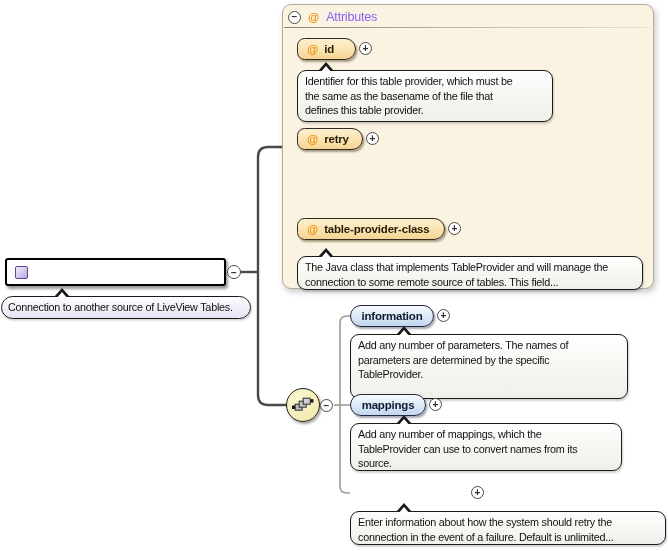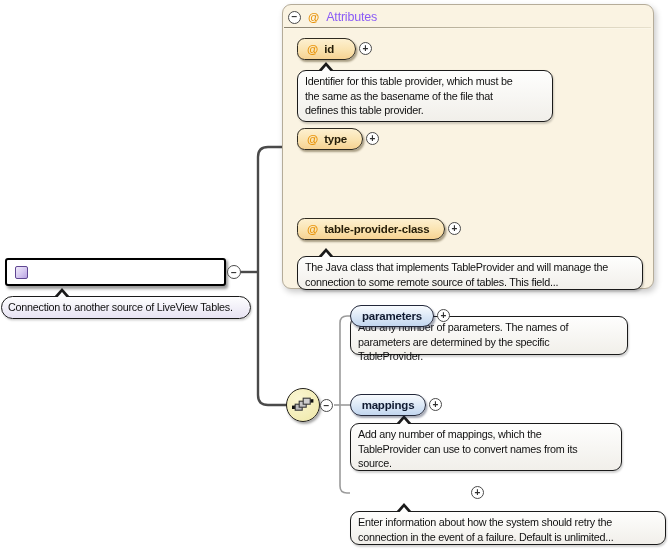--- a/index.html
+++ b/index.html
@@ -124,21 +124,21 @@
   </div>
   <button class="circle-btn" style="left:359px;top:42px">+</button>
   <div class="bubble" style="left:297px;top:70px;width:256px;height:52px;--ptr:20px">
     <span class="bubble-text">Identifier for this table provider, which must be
 the same as the basename of the file that
 defines this table provider.</span>
   </div>
 
   <div class="attr-badge" style="left:297px;top:128px;width:66px">
     <span class="at">@</span>
-    <span class="badge-name">type</span>
+    <span class="badge-name">retry</span>
   </div>
   <button class="circle-btn" style="left:366px;top:132px">+</button>
 
   <div class="attr-badge" style="left:297px;top:218px;width:148px">
     <span class="at">@</span>
     <span class="badge-name">table-provider-class</span>
   </div>
   <button class="circle-btn" style="left:448px;top:222px">+</button>
   <div class="bubble" style="left:297px;top:256px;width:346px;height:34px;--ptr:20px">
     <span class="bubble-text">The Java class that implements TableProvider and will manage the
@@ -159,24 +159,24 @@
       <rect x="1" y="12.6" width="3.4" height="3.4" fill="#111"></rect>
       <rect x="19" y="6.2" width="3.4" height="3.4" fill="#111"></rect>
       <rect x="4.2" y="11.2" width="7" height="6" fill="#bdbdbd" stroke="#3a3a3a" stroke-width="1.1"></rect>
       <rect x="8.2" y="8.2" width="7" height="6" fill="#c6c6c6" stroke="#3a3a3a" stroke-width="1.1"></rect>
       <rect x="12.2" y="5.2" width="7" height="6" fill="#cfcfcf" stroke="#3a3a3a" stroke-width="1.1"></rect>
     </svg>
   </div>
   <button class="circle-btn" style="left:320px;top:399px">−</button>
 
   <div class="elem-badge" style="left:350px;top:305px;width:84px">
-    <span class="badge-name">parameters</span>
+    <span class="badge-name">information</span>
   </div>
   <button class="circle-btn" style="left:437px;top:309px">+</button>
-  <div class="bubble" style="left:350px;top:316px;width:278px;height:39px;--ptr:45px">
+  <div class="bubble" style="left:350px;top:334px;width:278px;height:65px;--ptr:45px">
     <span class="bubble-text">Add any number of parameters. The names of
 parameters are determined by the specific
 TableProvider.</span>
   </div>
 
   <div class="elem-badge" style="left:350px;top:394px;width:76px">
     <span class="badge-name">mappings</span>
   </div>
   <button class="circle-btn" style="left:429px;top:398px">+</button>
   <div class="bubble" style="left:350px;top:423px;width:272px;height:48px;--ptr:45px">

